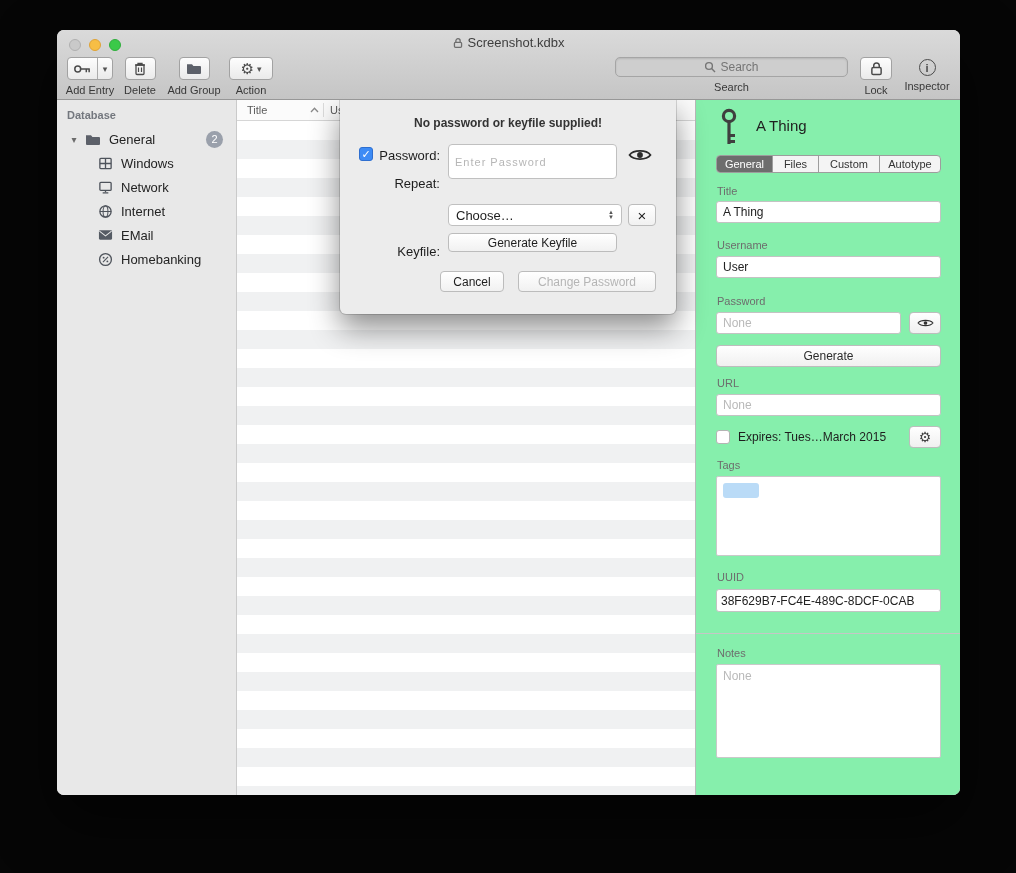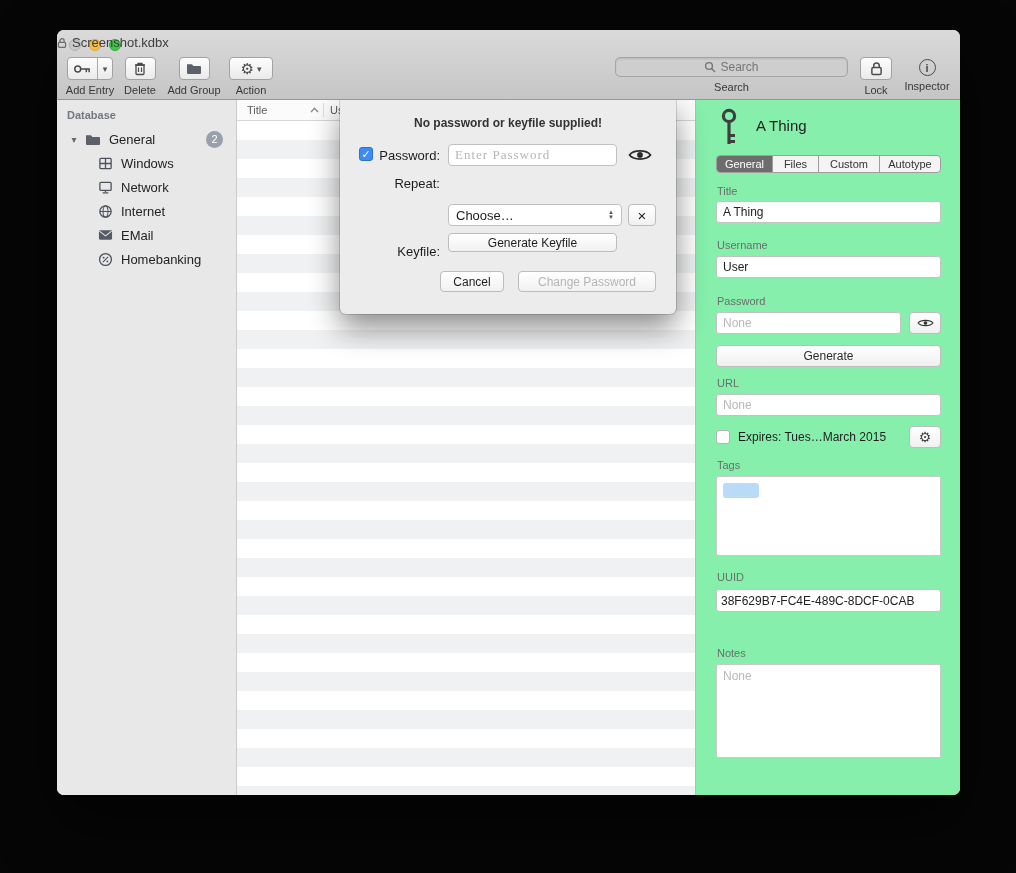--- a/index.html
+++ b/index.html
@@ -8,21 +8,21 @@
   .window { position:absolute; left:57px; top:30px; width:903px; height:765px; border-radius:7px; overflow:hidden;
             background:#fff; box-shadow:0 25px 60px rgba(0,0,0,.65); }
   
   .chrome { position:absolute; left:0; top:0; right:0; height:70px; background:linear-gradient(#dadada,#c5c5c5);
             border-bottom:1px solid #979797; z-index:5; }
   .traffic { position:absolute; left:12px; top:9px; display:flex; gap:8px; }
   .tl { width:12px; height:12px; border-radius:50%; }
   .tl-close { background:#c9c9c9; border:1px solid #b0b0b0; }
   .tl-min   { background:#f7be45; border:1px solid #dfa336; }
   .tl-max   { background:#3bc949; border:1px solid #2fae3c; }
-  .titlewrap { position:absolute; top:5px; left:0; right:0; display:flex; align-items:center;
+  .titlewrap { position:absolute; top:5px; left:0; right:0; display:flex; justify-content:center; align-items:center;
                gap:5px; font-size:13px; color:#3e3e3e; }
   .tb-item { position:absolute; top:27px; text-align:center; }
   .btn { height:23px; border:1px solid #a2a2a2; border-radius:4px; background:linear-gradient(#fdfdfd,#eaeaea);
          display:flex; align-items:center; justify-content:center; margin:0 auto; color:#4b4b4b; }
   .tb-label { font-size:11px; color:#383838; margin-top:4px; }
   .seg-main { flex:1; display:flex; align-items:center; justify-content:center; height:100%; }
   .seg-arrow { width:15px; height:100%; border-left:1px solid #ababab; display:flex; align-items:center;
                justify-content:center; font-size:9px; color:#555; }
   .searchfield { position:relative; height:20px; border:1px solid #a5a5a5; border-radius:5px; background:#cecece;
                  box-shadow:inset 0 1px 2px rgba(0,0,0,.12); display:flex; align-items:center; justify-content:center;
@@ -65,22 +65,22 @@
   .tagchip { position:absolute; left:6px; top:6px; width:36px; height:15px; background:#badbf7; border-radius:3px; }
   .hr { position:absolute; left:0; right:0; top:533px; height:1px; background:#c6c6c6; }
   .notes { position:absolute; left:20px; top:564px; width:225px; height:94px; background:#fff; border:1px solid #c9c9c9;
            border-radius:2px; resize:none; font-family:"Liberation Sans",sans-serif; font-size:12px; color:#222; padding:4px 6px; }
   .notes::placeholder { color:#b9b9b9; }
   
   .sheet { position:absolute; left:283px; top:70px; width:336px; height:214px; background:#ececec;
            border-radius:0 0 6px 6px; box-shadow:0 14px 30px rgba(0,0,0,.45), 0 0 0 1px rgba(0,0,0,.14); z-index:4; }
   .msg { position:absolute; top:16px; left:0; right:0; text-align:center; font-size:12px; font-weight:bold; color:#333; }
   .sh-label { position:absolute; left:30px; width:70px; text-align:right; font-size:13px; color:#1d1d1d; }
-  .sh-field { position:absolute; left:108px; width:169px; height:22px; border:1px solid #c0c0c0; border-radius:4px;
-              background:#fff; padding:0 6px; font-family:Liberation Serif, serif; font-size:13px; color:#222; }
+  .sh-field { position:absolute; left:108px; width:169px; height:35px; border:1px solid #c0c0c0; border-radius:4px;
+              background:#fff; padding:0 6px; font-family:Liberation Sans, sans-serif; font-size:11px; color:#222; }
   .sh-field::placeholder { color:#b6b6b6; letter-spacing:1px; }
   .dropdown { position:absolute; left:108px; top:104px; width:174px; height:22px; background:#fff; border:1px solid #c0c0c0;
               border-radius:4px; display:flex; align-items:center; font-size:13px; color:#1d1d1d; padding:0 7px; }
   .stepper { margin-left:auto; display:flex; flex-direction:column; line-height:5px; font-size:6px; color:#555; }
   .sheetbtn { position:absolute; height:21px; border:1px solid #bcbcbc; border-radius:4px;
               background:linear-gradient(#ffffff,#f1f1f1); font-size:12px; color:#1d1d1d; display:flex;
               align-items:center; justify-content:center; }
   .disabled { color:#b5b5b5; }
   .iconbtn-plain { position:absolute; display:flex; align-items:center; justify-content:center; background:transparent; border:none; }
   svg { display:block; }

